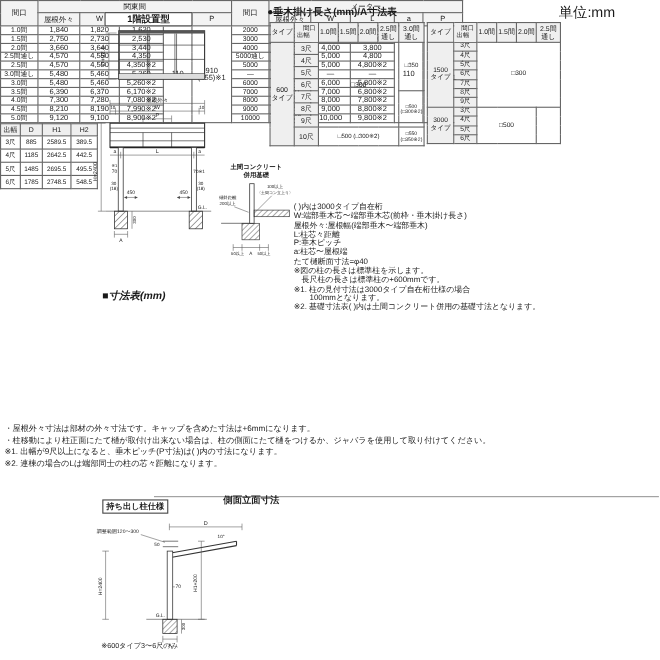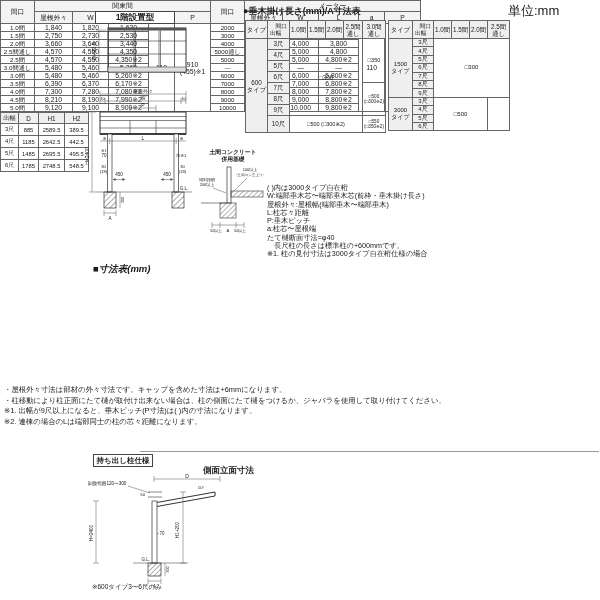--- a/index.html
+++ b/index.html
@@ -4,21 +4,21 @@
 <style>
 html,body{margin:0;padding:0;background:#fff;}
 .page{position:relative;width:600px;height:600px;background:#fff;font-family:"Liberation Sans","DejaVu Sans",sans-serif;color:#1a1a1a;overflow:hidden;}
 .abs{position:absolute;}
 .box-title{position:absolute;border:1.5px solid #444;text-align:center;font-weight:bold;background:#fff;}
 #install-title{left:95px;top:11px;width:78px;height:11px;font-size:8.5px;line-height:11px;}
 #cant-title{left:93px;top:454px;width:58px;height:11px;font-size:7.5px;line-height:11px;}
 #unit-label{left:508px;top:2px;font-size:13px;}
 #foundation-title{left:243px;top:5px;font-size:9px;font-weight:bold;}
 #dim-title{left:93px;top:263px;font-size:9.5px;font-weight:bold;font-style:italic;}
-#side-title{left:203px;top:465px;font-size:8.5px;font-weight:bold;}
+#side-title{left:203px;top:449px;font-size:8.5px;font-weight:bold;}
 #cant-note{left:92px;top:583px;font-size:6.5px;}
 table{border-collapse:collapse;table-layout:fixed;}
 th,td{border:1px solid #666;text-align:center;vertical-align:middle;padding:0;overflow:hidden;}
 .ftable{position:absolute;font-size:6.3px;}
 .ftable th{background:#efefef;font-weight:normal;height:17px;line-height:7px;}
 .ftable .rl,.ftable .type{background:#efefef;}
 #ftable-600{left:245px;top:20px;width:140px;}
 #ftable-1500{left:388px;top:20px;width:121px;}
 #ftable-600 td{height:10px;}
 #ftable-600 tr.tall td{height:16px;}
@@ -316,22 +316,25 @@
     </table>
 
   <div id="foundation-notes" class="abs">
       <div>( )内は3000タイプ自在桁</div>
       <div>W:端部垂木芯〜端部垂木芯(前枠・垂木掛け長さ)</div>
       <div>屋根外々:屋根幅(端部垂木〜端部垂木)</div>
       <div>L:柱芯々距離</div>
       <div>P:垂木ピッチ</div>
       <div>a:柱芯〜屋根端</div>
       <div>たて樋断面寸法=φ40</div>
+      <div>※図の柱の長さは標準柱を示します。</div>
       <div>　長尺柱の長さは標準柱の+600mmです。</div>
       <div>※1. 柱の見付寸法は3000タイプ自在桁仕様の場合</div>
+      <div>　　100mmとなります。</div>
+      <div>※2. 基礎寸法表( )内は土間コンクリート併用の基礎寸法となります。</div>
     </div>
 
   <div id="dim-title" class="abs">■寸法表(mm)</div>
   <table id="dim-table">
     <colgroup>
       <col style="width:34px">
         <col style="width:38px">
         <col style="width:36px">
         <col style="width:40px">
         <col style="width:26px">

